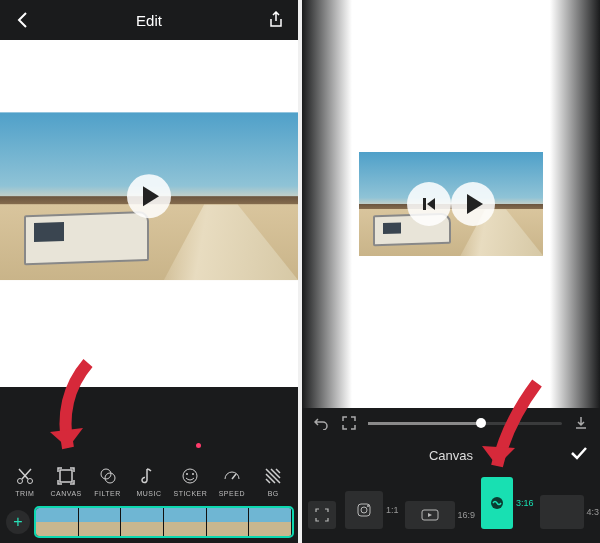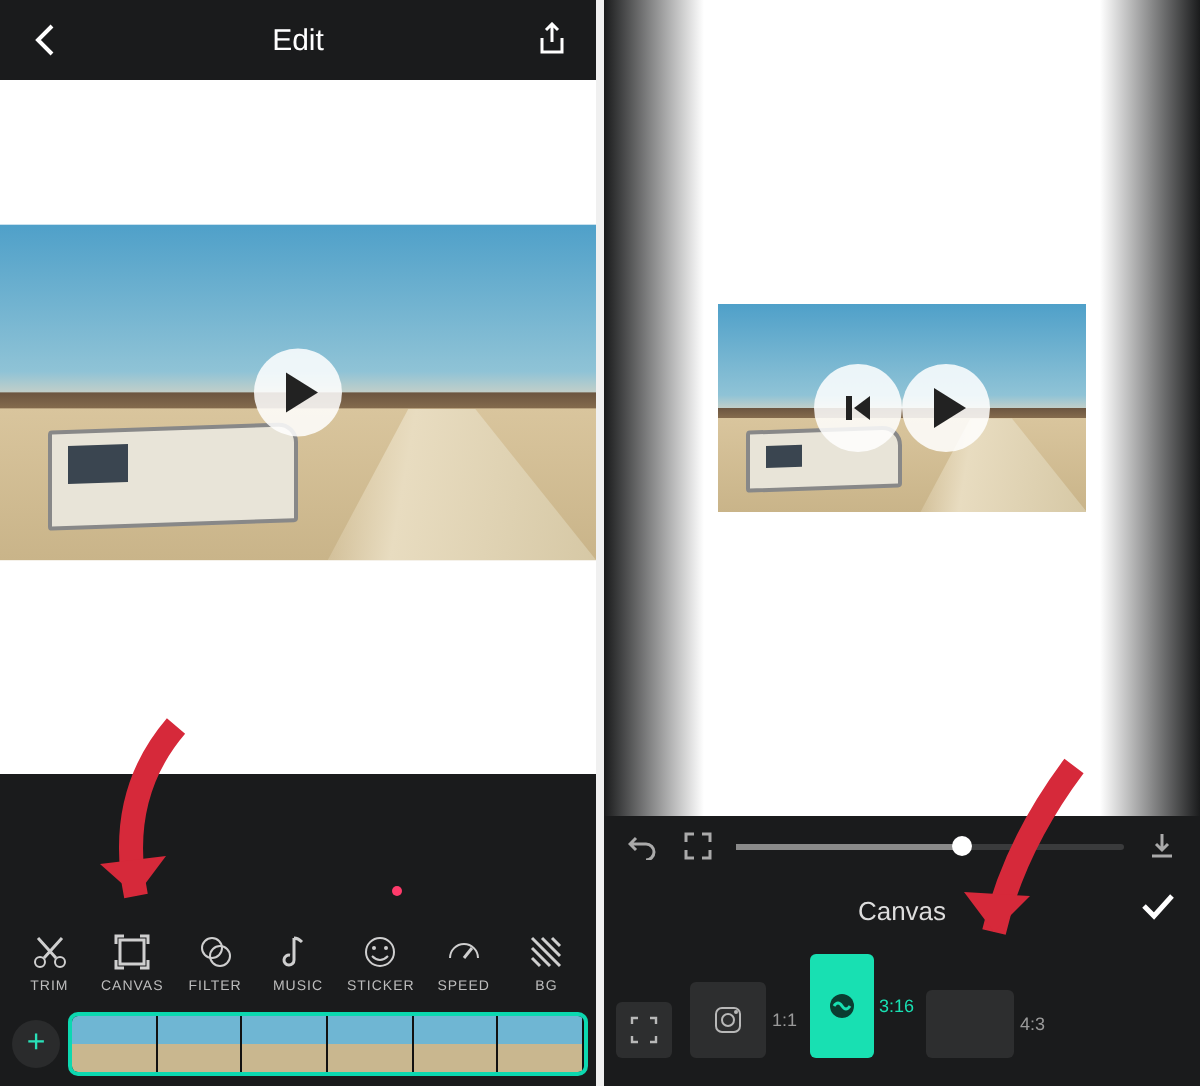--- a/index.html
+++ b/index.html
@@ -479,20 +479,29 @@
       <div class="ratio-box sz-1-1">
         <svg width="16" height="16" viewBox="0 0 16 16">
             <rect x="2" y="2" width="12" height="12" rx="3" stroke="#b8b8b8" fill="none"></rect>
             <circle cx="8" cy="8" r="3" stroke="#b8b8b8" fill="none"></circle>
             <circle cx="12" cy="4" r="1" fill="#b8b8b8"></circle>
           </svg>
       </div>
       <span class="ratio-label">1:1</span>
     </div>
     <div class="ratio-item">
+      <div class="ratio-box sz-16-9">
+        <svg width="18" height="12" viewBox="0 0 18 12">
+            <rect x="1" y="1" width="16" height="10" rx="2" stroke="#b8b8b8" fill="none"></rect>
+            <path d="M7 4 v4 l4 -2 z" fill="#b8b8b8"></path>
+          </svg>
+      </div>
+      <span class="ratio-label">16:9</span>
+    </div>
+    <div class="ratio-item">
       <div class="ratio-box sz-9-16 sel">
         <svg width="18" height="18" viewBox="0 0 18 18">
             <circle cx="9" cy="9" r="6" fill="#0a3d31"></circle>
             <path d="M5 9 q2 -3 4 0 t4 0" stroke="#18e0b2" stroke-width="1.5" fill="none"></path>
           </svg>
       </div>
       <span class="ratio-label" style="color:#18e0b2">3:16</span>
     </div>
     <div class="ratio-item">
       <div class="ratio-box sz-4-3"></div>

